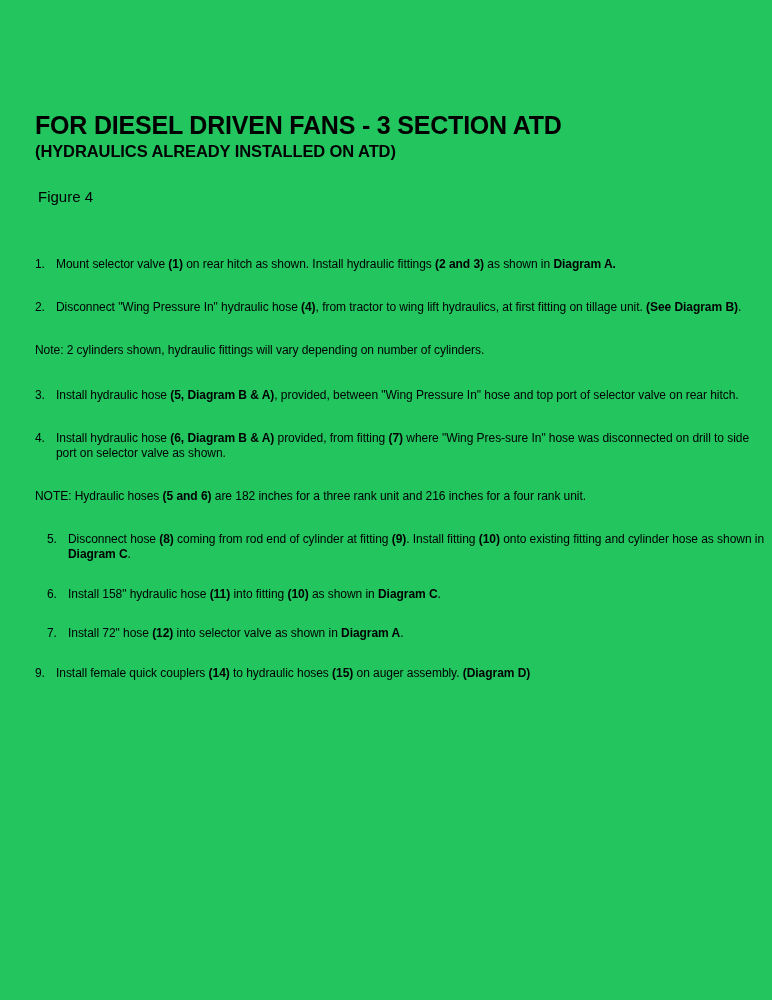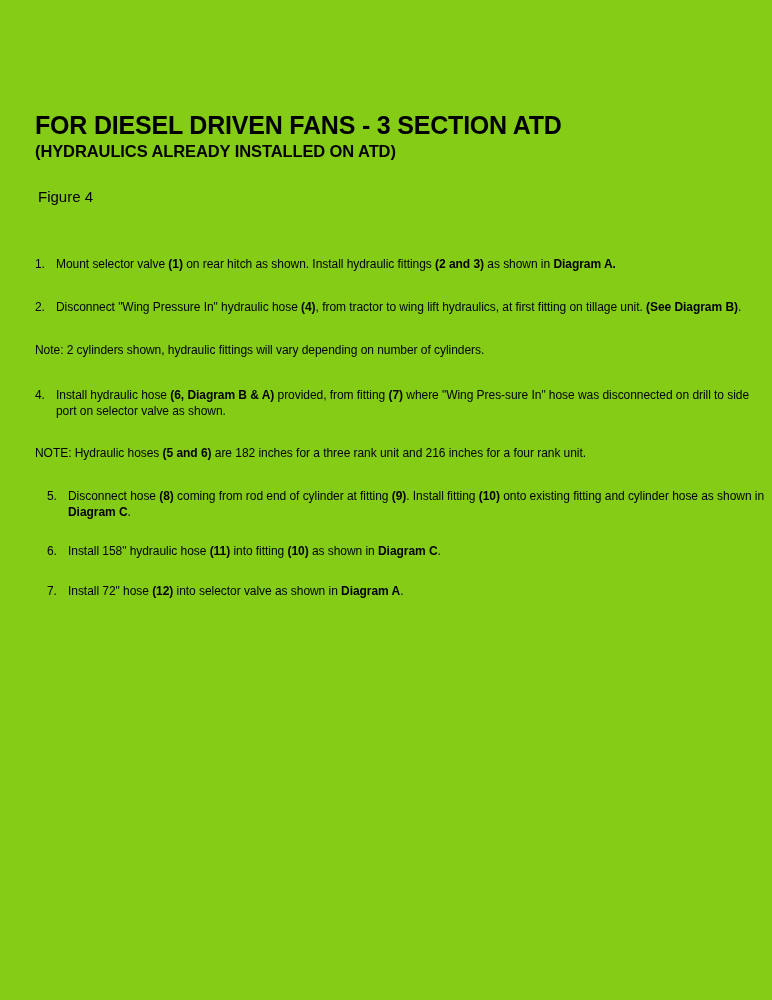--- a/index.html
+++ b/index.html
@@ -10,21 +10,21 @@
   }
   body {
     font-family: "Liberation Sans", sans-serif;
     color: #000000;
     -webkit-font-smoothing: none;
   }
   .page {
     position: relative;
     width: 772px;
     height: 1000px;
-    background: #84cc16;
+    background: #22c55e;
     overflow: hidden;
     box-sizing: border-box;
   }
   .content {
     position: absolute;
     left: 35px;
     top: 0;
     width: 700px;
   }
 
@@ -101,21 +101,23 @@
     <h1 class="doc-title">FOR DIESEL DRIVEN FANS - 3 SECTION ATD</h1>
 
     <h2 class="doc-subtitle">(HYDRAULICS ALREADY INSTALLED ON ATD)</h2>
 
     <p class="figure-caption">Figure 4</p>
 
     <div class="steps" id="blocks-container">
         <p class="block step gap-lg"><span class="num">1.</span><span><span>Mount selector valve </span><b>(1)</b><span> on rear hitch as shown. Install hydraulic fittings </span><b>(2 and 3)</b><span> as shown in </span><b>Diagram A.</b></span></p>
         <p class="block step gap-lg"><span class="num">2.</span><span><span>Disconnect "Wing Pressure In" hydraulic hose </span><b>(4)</b><span>, from tractor to wing lift hydraulics, at first fitting on tillage unit. </span><b>(See Diagram B)</b><span>.</span></span></p>
         <p class="block note gap-xl"><span><span>Note:  2 cylinders shown, hydraulic fittings will vary depending on number of cylinders.</span></span></p>
+        <p class="block step gap-lg"><span class="num">3.</span><span><span>Install hydraulic hose </span><b>(5, Diagram B &amp; A)</b><span>, provided, between "Wing Pressure In" hose and top port of selector valve on rear hitch.</span></span></p>
         <p class="block step gap-lg"><span class="num">4.</span><span><span>Install hydraulic hose </span><b>(6, Diagram B &amp; A)</b><span> provided, from fitting </span><b>(7)</b><span> where "Wing Pres-sure In" hose was disconnected on drill to side port on selector valve as shown.</span></span></p>
         <p class="block note gap-lg"><span><span>NOTE: Hydraulic hoses </span><b>(5 and 6)</b><span> are 182 inches for a three rank unit and  216 inches for a four rank unit.</span></span></p>
         <p class="block step gap-md"><span class="num">5.</span><span><span>Disconnect hose </span><b>(8)</b><span> coming from rod end of cylinder at fitting </span><b>(9)</b><span>. Install fitting </span><b>(10)</b><span> onto existing fitting and cylinder hose as shown in </span><b>Diagram C</b><span>.</span></span></p>
         <p class="block step gap-md"><span class="num">6.</span><span><span>Install 158" hydraulic hose </span><b>(11)</b><span> into fitting </span><b>(10)</b><span> as shown in </span><b>Diagram C</b><span>.</span></span></p>
         <p class="block step gap-md"><span class="num">7.</span><span><span>Install 72" hose </span><b>(12)</b><span> into selector valve as shown in </span><b>Diagram A</b><span>.</span></span></p>
+        <p class="block step"><span class="num">9.</span><span><span>Install female quick couplers </span><b>(14)</b><span> to hydraulic hoses </span><b>(15)</b><span> on auger assembly. </span><b>(Diagram D)</b></span></p>
       </div>
 
   </div>
 </div>
 
 </body></html>

